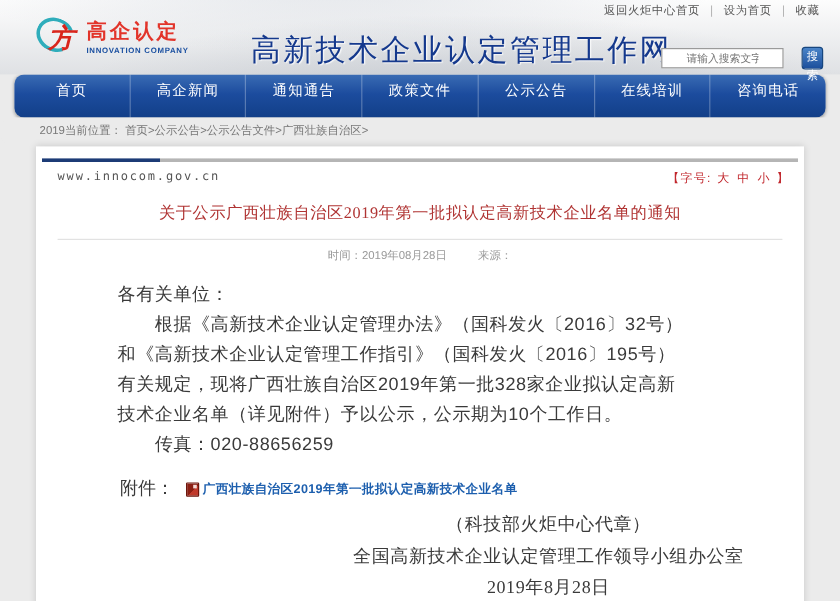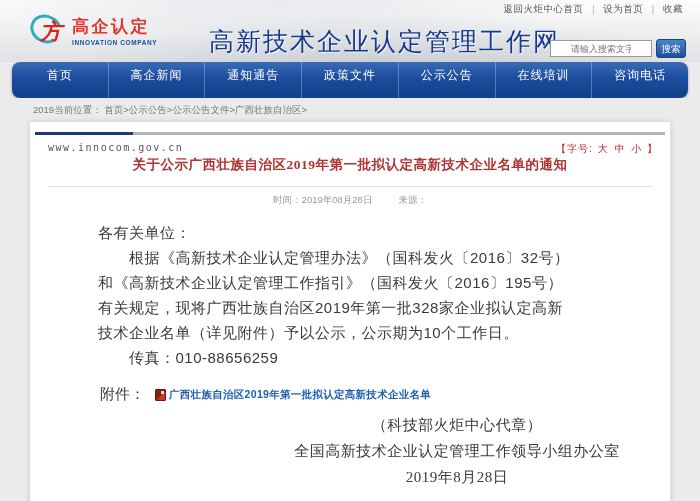--- a/index.html
+++ b/index.html
@@ -44,21 +44,21 @@
     position:absolute; left:140px; right:140px; top:25px; text-align:right;
     font-size:25px; font-weight:normal; color:#15398d; letter-spacing:2px;
     text-shadow:1px 1px 1px rgba(255,255,255,.8);
   }
   .search { position:absolute; right:14px; bottom:4px; display:flex; align-items:center; }
   .search input {
     width:102px; height:17px; border:1px solid #9a9a9a; background:#fff;
     font-size:9px; color:#555; padding:1px 20px; outline:none;
   }
   .search button {
-    width:30px; height:19px; margin-left:4px; cursor:pointer;
+    width:18px; height:19px; margin-left:15px; cursor:pointer;
     background:linear-gradient(180deg,#4a84c8,#1c4f9c); color:#fff;
     font-size:9.5px; border:1px solid #17467f; border-radius:3px; line-height:16px;
   }
 
   
   .nav {
     margin:0 12px; height:36px; display:flex;
     background:linear-gradient(180deg,#3a6cb4 0%, #1c4c9e 45%, #123f88 100%);
     border-radius:8px; box-shadow:0 1px 3px rgba(0,0,0,.35);
   }
@@ -83,21 +83,21 @@
   .rule-bar {
     margin:2px 5px 0 5px; height:3px;
     background:linear-gradient(to right,#1c3b76 0,#1c3b76 98px,#b5b5b5 98px);
   }
   .url-row { display:flex; justify-content:space-between; padding:7px 12px 0 18px; }
   .site-url { font-family:"DejaVu Sans Mono", monospace; font-size:10px; color:#555; letter-spacing:1.5px; }
   .font-size-ctl { font-size:10px; color:#c1272d; letter-spacing:1px; }
   .font-size-ctl .opt { cursor:pointer; margin:0 1px; }
 
   .article-title {
-    text-align:center; color:#b03433; font-weight:bold;
+    text-align:center; margin-top:13px; color:#b03433; font-weight:normal;
     font-size:13.5px; font-family:"Liberation Serif", serif; letter-spacing:.5px;
   }
   .title-rule { border:none; border-top:1px solid #e2e2e2; margin:12px 18px 0; }
   .meta { text-align:center; color:#999; font-size:9.5px; margin-top:7px; }
   .meta .src { margin-left:26px; }
 
   .body-text {
     margin:13px 55px 0 68px; font-family:Liberation Sans, sans-serif;
     font-size:15px; color:#3a3a3a; line-height:25px; letter-spacing:.5px;
   }
@@ -185,21 +185,21 @@
   <div class="meta">
     <span>时间：</span><span>2019年08月28日</span><span class="src">来源：</span>
   </div>
 
   <div class="body-text">
     <div>各有关单位：</div>
     <div>　　根据《高新技术企业认定管理办法》（国科发火〔2016〕32号）</div>
     <div>和《高新技术企业认定管理工作指引》（国科发火〔2016〕195号）</div>
     <div>有关规定，现将广西壮族自治区2019年第一批328家企业拟认定高新</div>
     <div>技术企业名单（详见附件）予以公示，公示期为10个工作日。</div>
-    <div>　　传真：010-88656259</div>
+    <div>　　传真：020-88656259</div>
   </div>
 
   <div class="attachment-row">
     <span>附件：</span>
     <span class="file-icon"></span>
     <a class="attachment-link">广西壮族自治区2019年第一批拟认定高新技术企业名单</a>
   </div>
 
   <div class="signature">
     <div>（科技部火炬中心代章）</div>

